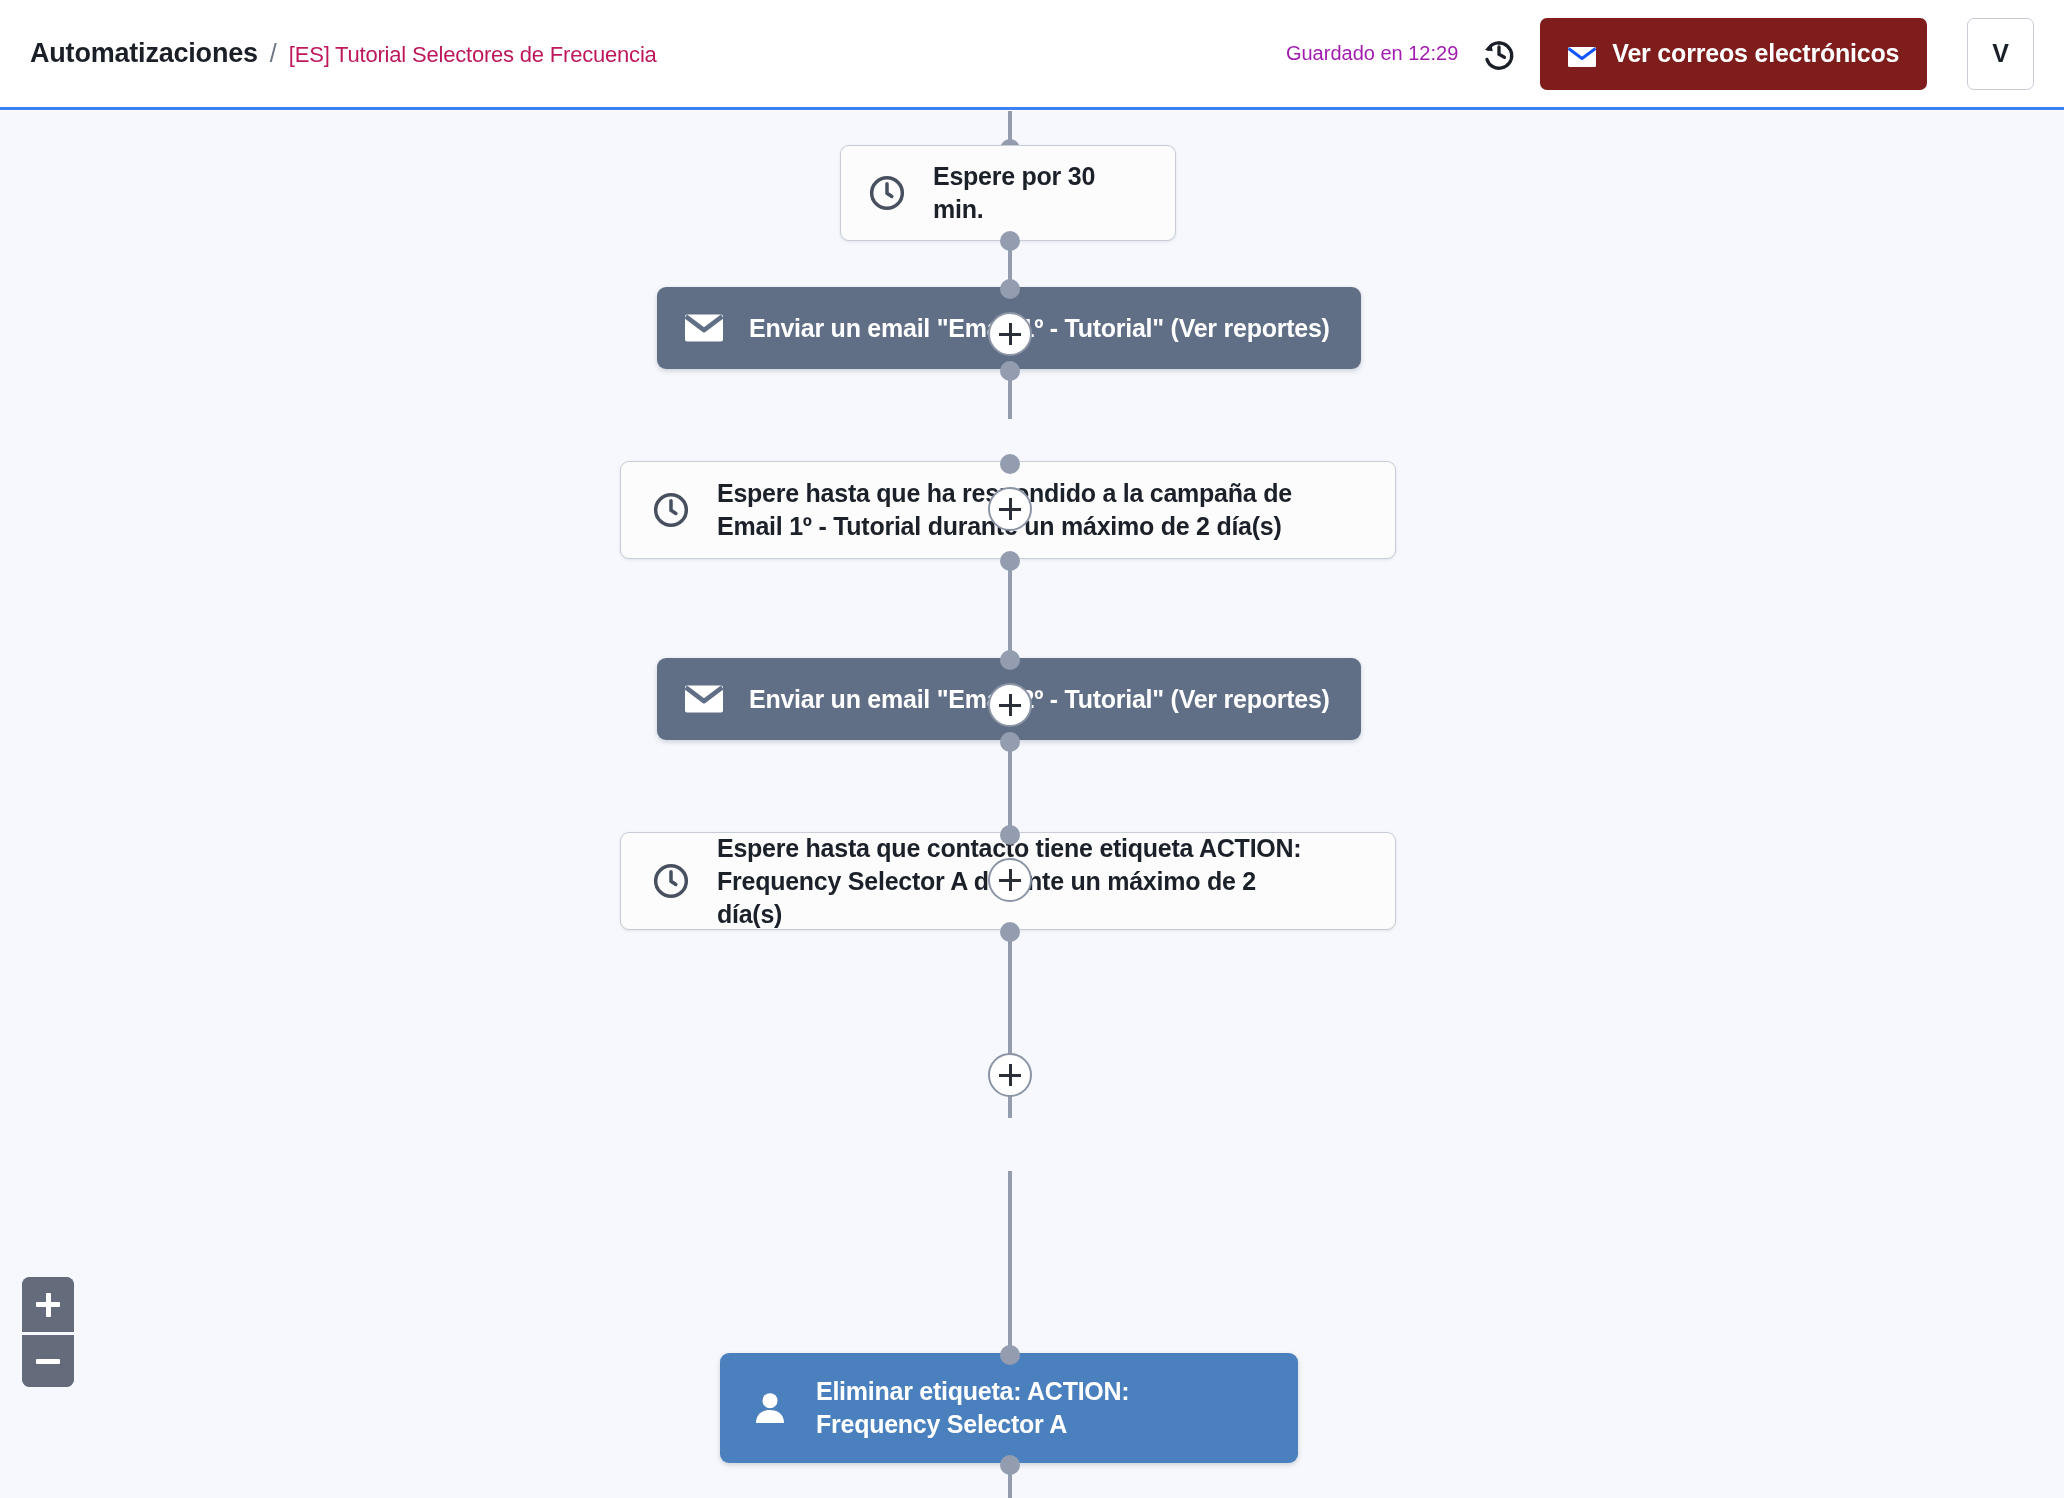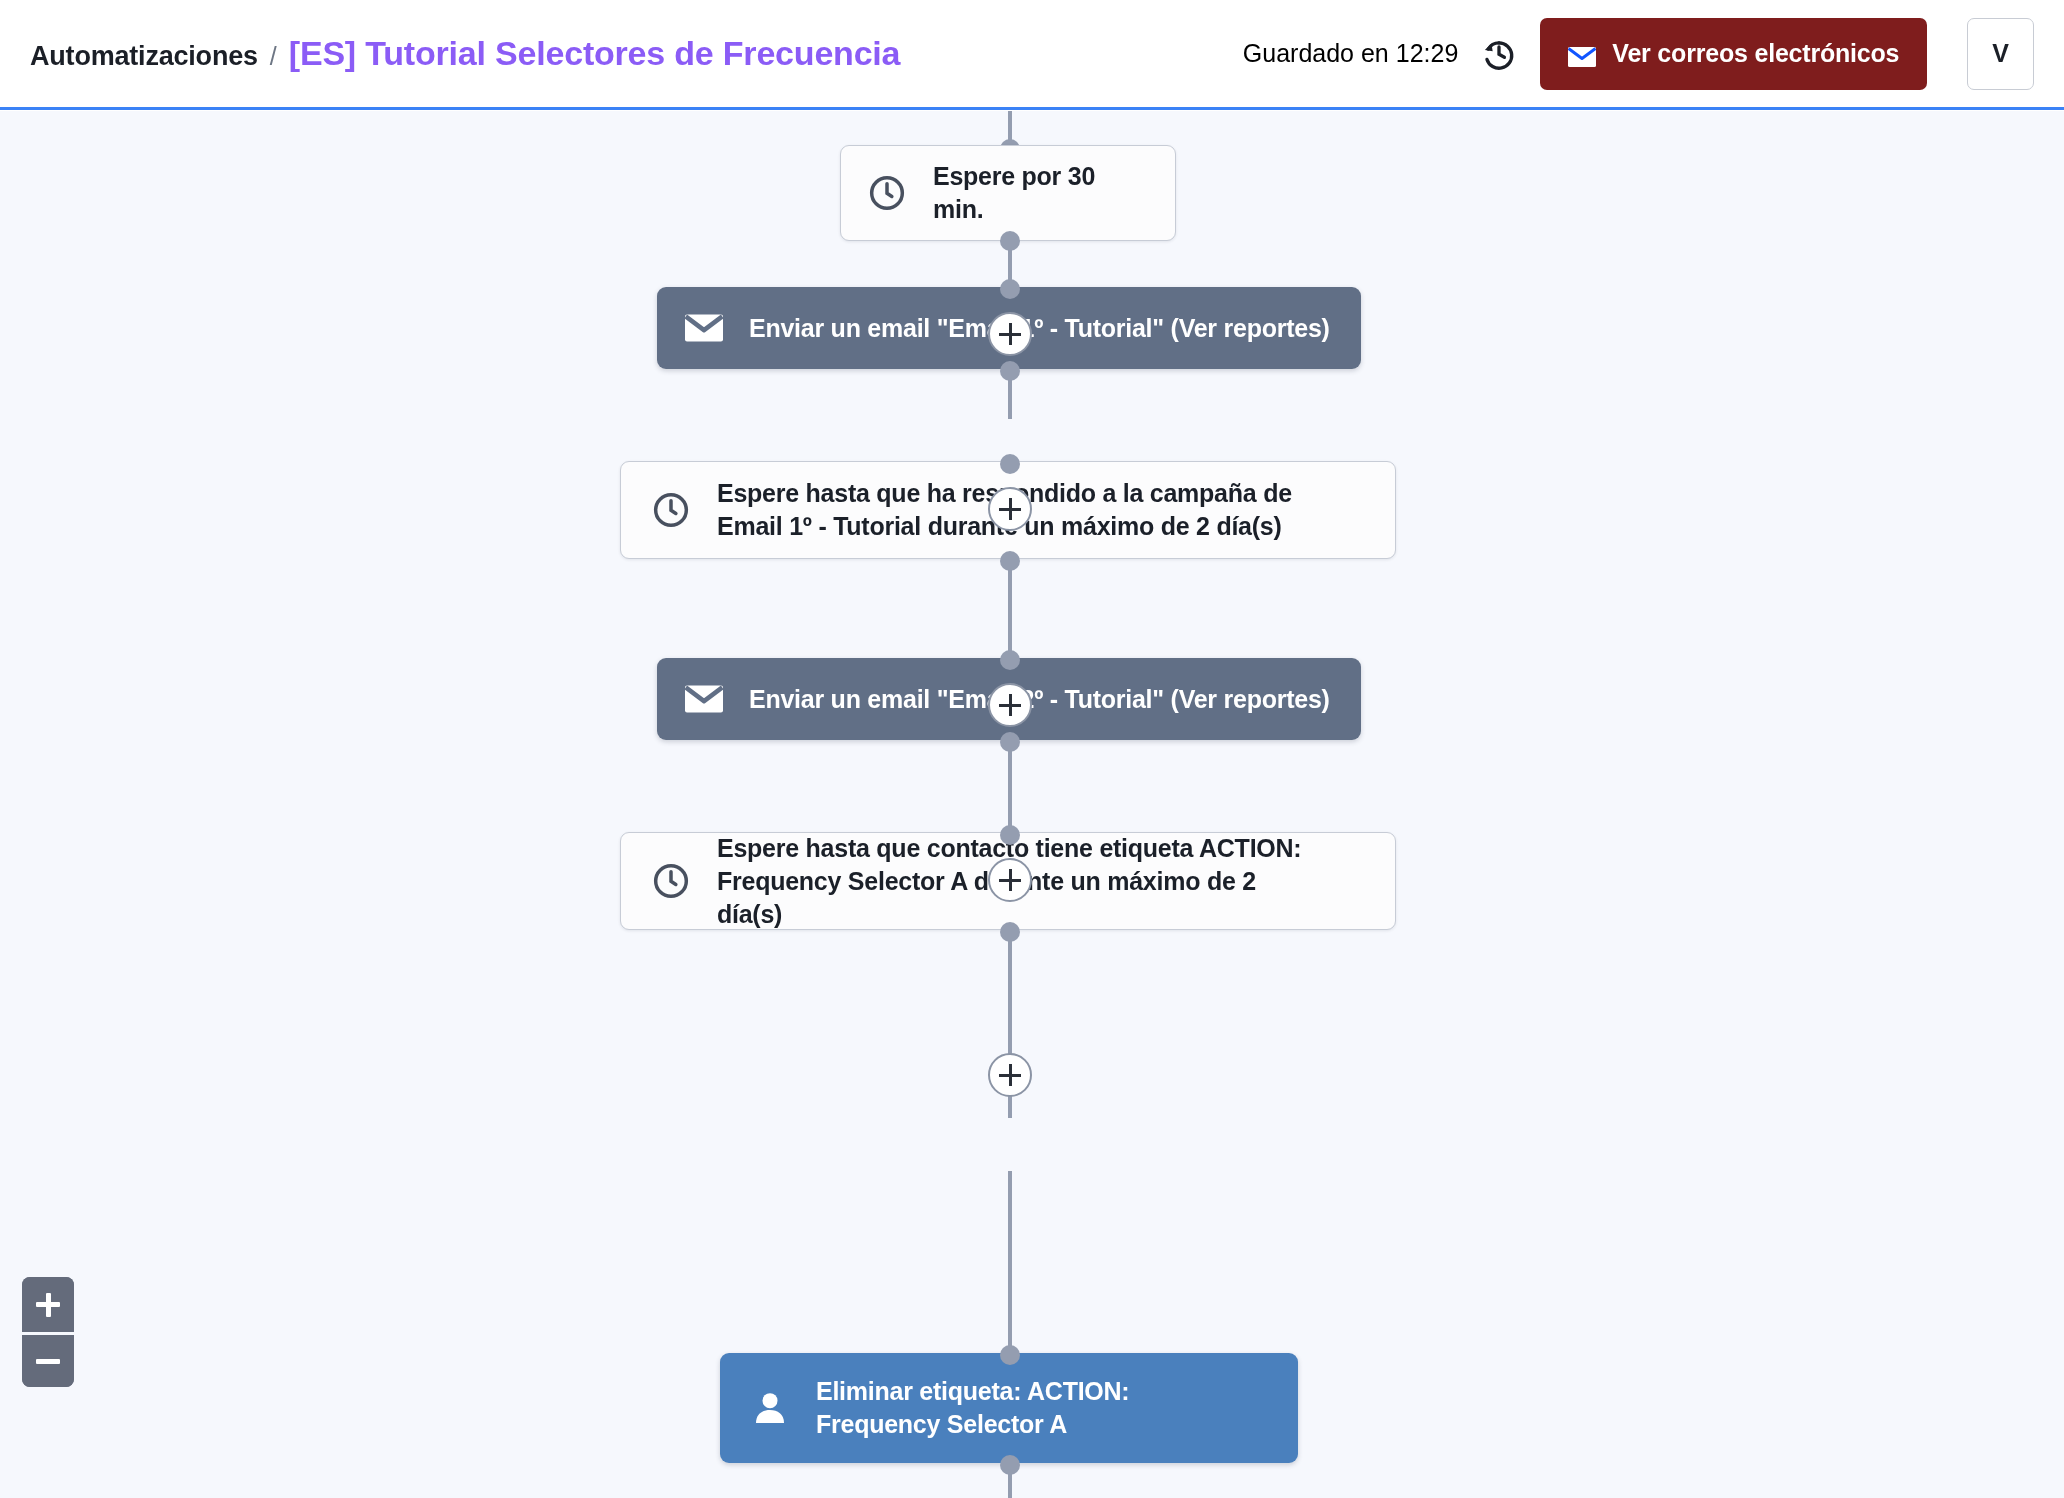--- a/index.html
+++ b/index.html
@@ -34,35 +34,35 @@
     font-size: 27px;
     font-weight: bold;
     color: #1b1f27;
     letter-spacing: -0.2px;
   }
   .crumb-sep {
     font-size: 25px;
     color: #6d7684;
   }
   .crumb-current {
-    font-size: 34px;
-    font-weight: 700;
-    color: #8b5cf6;
+    font-size: 22px;
+    font-weight: 400;
+    color: #be185d;
     letter-spacing: -0.2px;
   }
   .header-right {
     margin-left: auto;
     display: flex;
     align-items: center;
     gap: 22px;
     white-space: nowrap;
   }
   .saved-text {
-    font-size: 25px;
-    color: #000000;
+    font-size: 20px;
+    color: #a21caf;
     font-weight: 400;
   }
   .history-icon {
     width: 38px; height: 38px;
     display: inline-block;
     flex: 0 0 auto;
   }
   .btn-primary {
     background: #7f1d1d;
     color: #ffffff;

